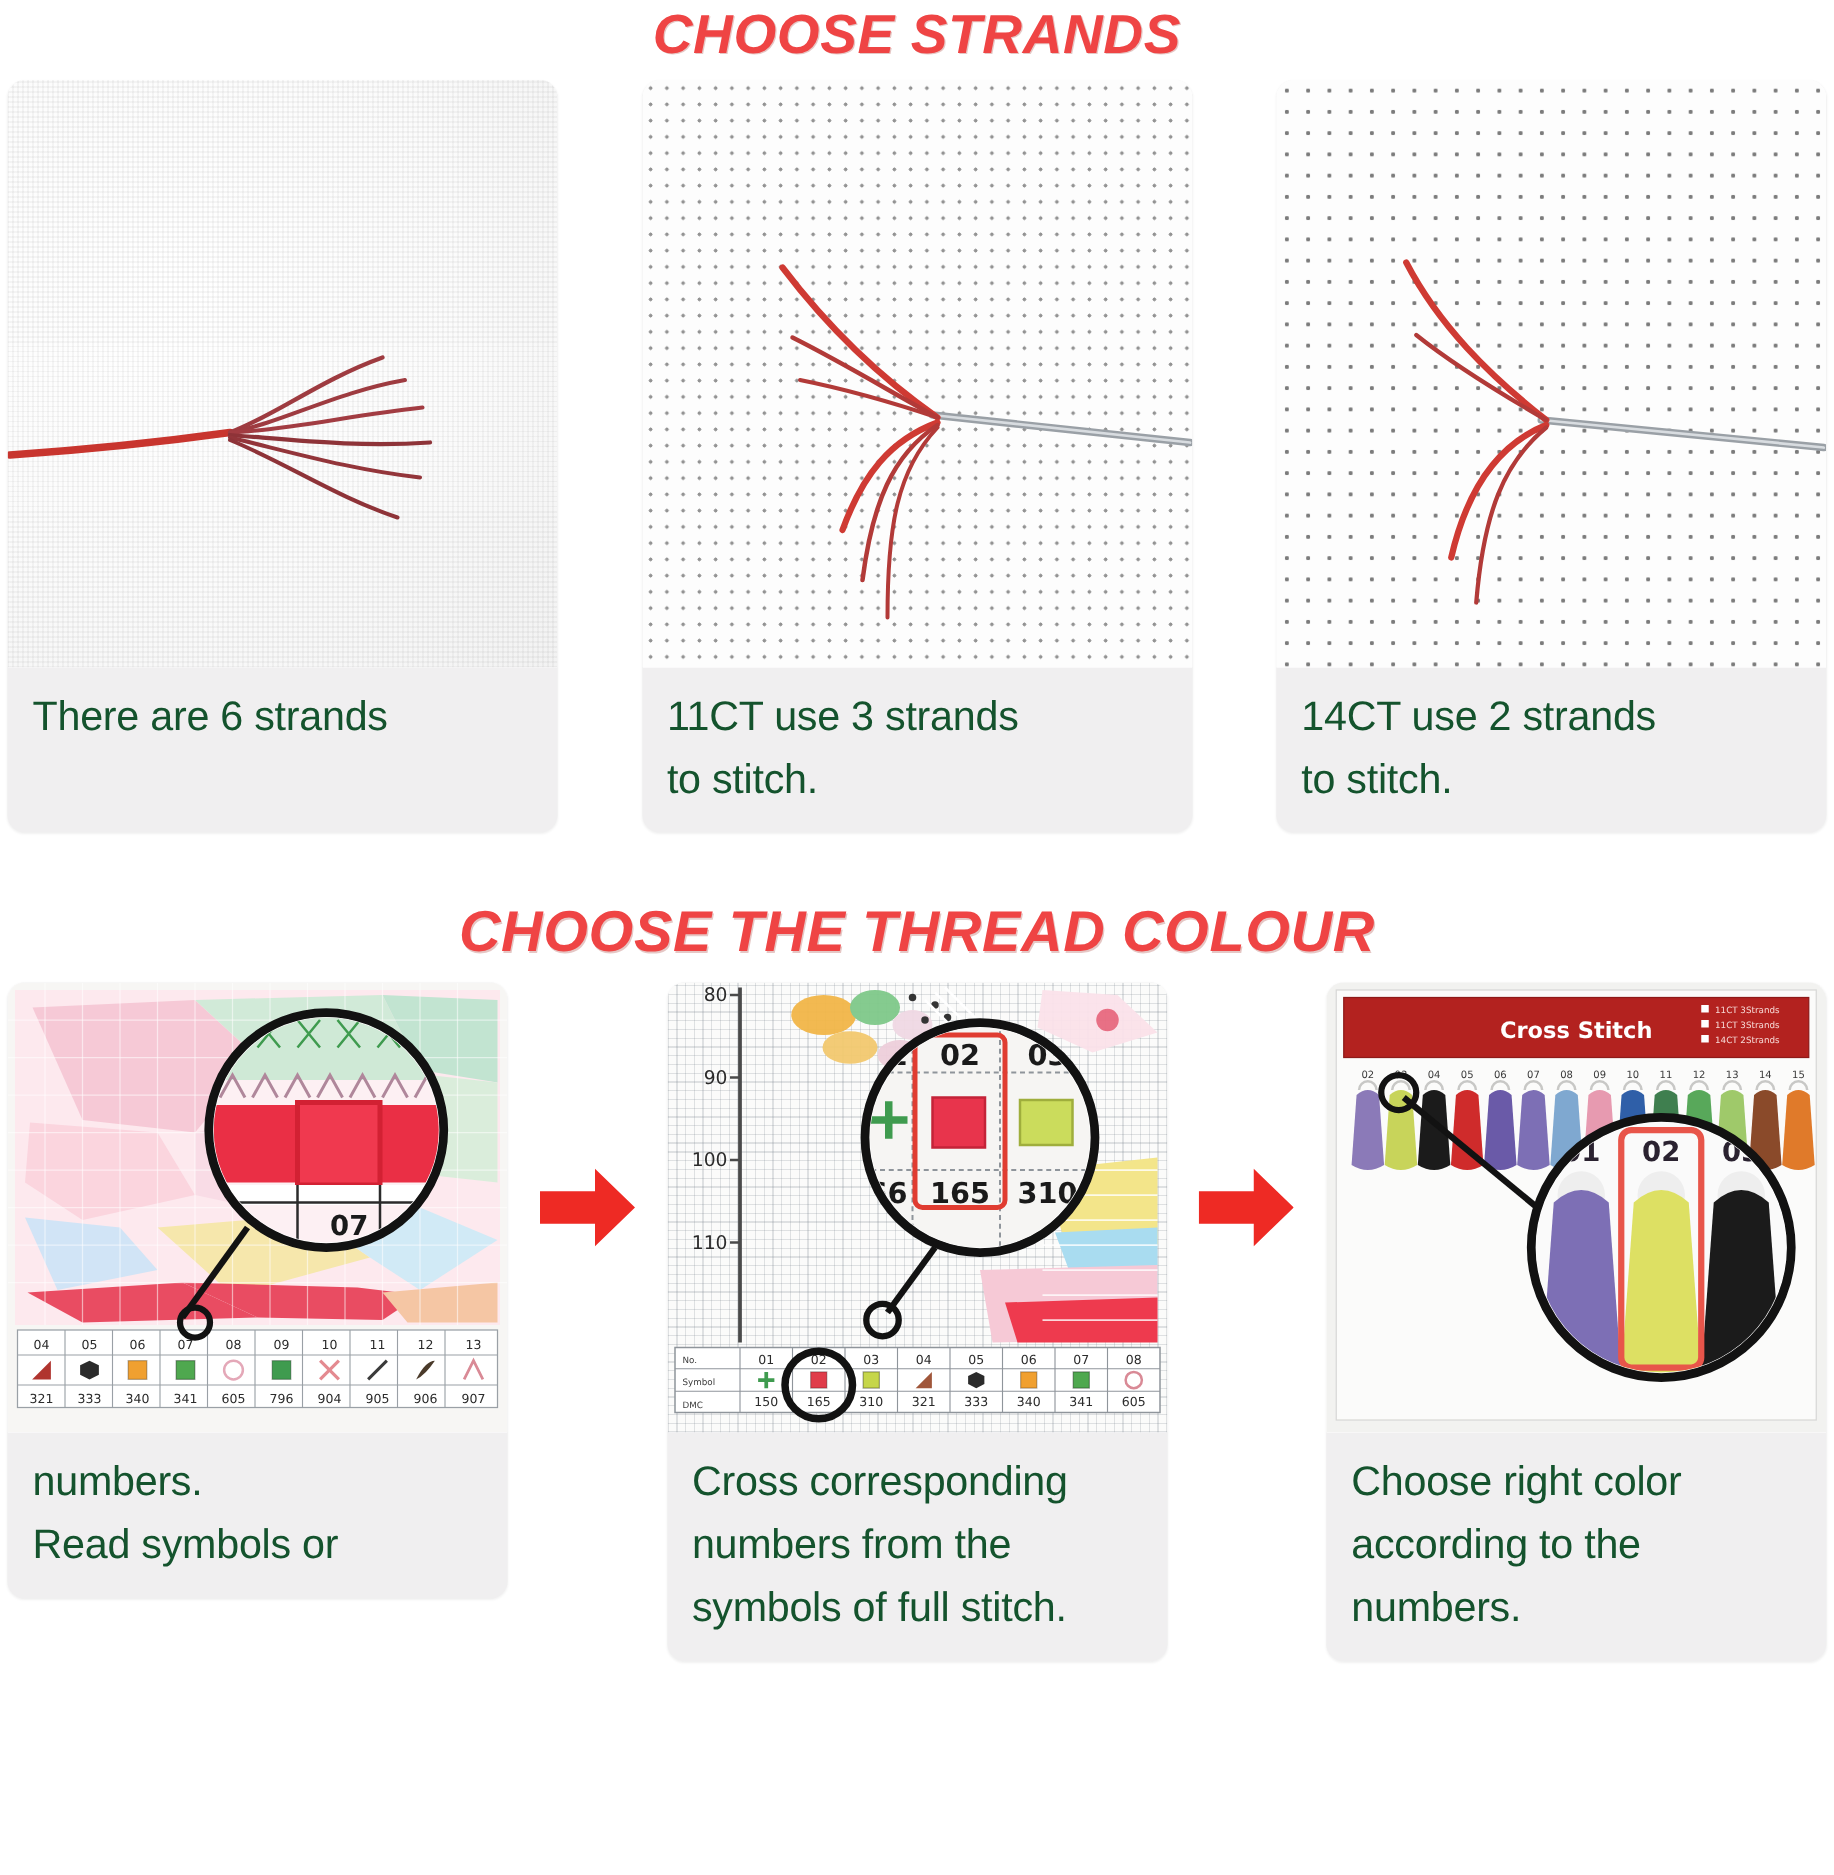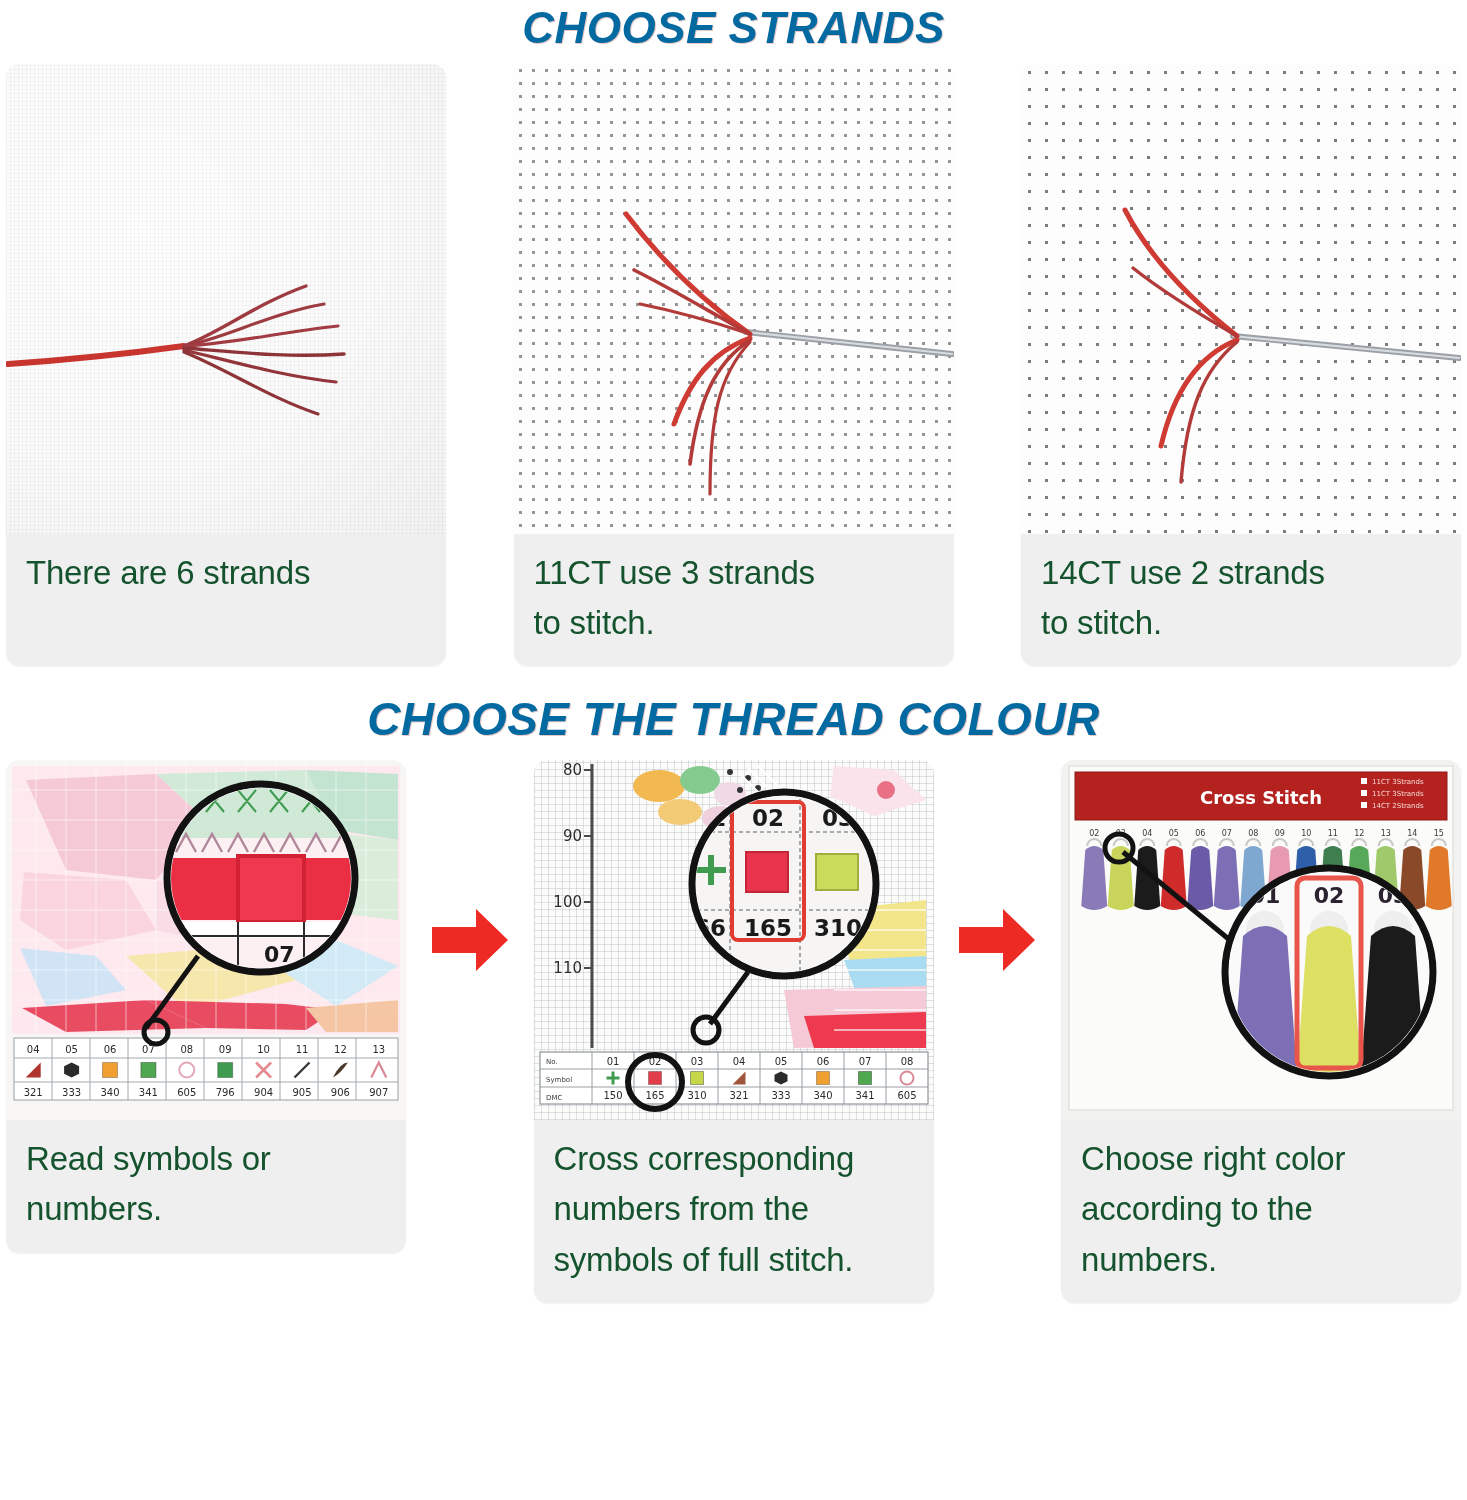--- a/index.html
+++ b/index.html
@@ -11,21 +11,21 @@
     overflow:hidden;
     position:relative;
   }
   .page{position:relative;width:1467px;height:1500px;}
 
   
   .heading{
     text-align:center;
     font-weight:bold;
     font-style:italic;
-    color:#0369a1;
+    color:#ef4444;
     letter-spacing:0.5px;
     line-height:1;
     text-shadow:1px 1px 0 rgba(150,30,22,0.25);
   }
   #heading-strands{font-size:44px;padding-top:6px;}
   #heading-colour{font-size:46px;padding-top:6px;}
 
   
   .row{display:flex;justify-content:space-between;padding:0 6px;box-sizing:border-box;}
   .card{
@@ -166,21 +166,21 @@
           </g>
         </svg>
       </div>
       <div class="caption">
         <div>14CT use 2 strands</div>
         <div>to stitch.</div>
       </div>
     </div>
   </div>
 
-  <div id="heading-colour" class="heading" style="margin-top:24px;">CHOOSE THE THREAD COLOUR</div>
+  <div id="heading-colour" class="heading" style="margin-top:50px;">CHOOSE THE THREAD COLOUR</div>
 
   <div class="row row2" style="margin-top:18px;">
 
     <div class="card">
       <div class="photo">
         <svg class="svg-abs" viewBox="0 0 400 360" preserveAspectRatio="none">
           <rect x="0" y="0" width="400" height="360" fill="#f7f6f4"></rect>
 
           <g opacity="0.95">
             <rect x="6" y="6" width="388" height="268" fill="#fde8ee"></rect>
@@ -303,22 +303,22 @@
               <text x="180.79999999999998" y="336">605</text>
               <text x="219.2" y="336">796</text>
               <text x="257.59999999999997" y="336">904</text>
               <text x="296" y="336">905</text>
               <text x="334.4" y="336">906</text>
               <text x="372.79999999999995" y="336">907</text>
             </g>
         </svg>
       </div>
       <div class="caption">
+        <div>numbers.</div>
         <div>Read symbols or</div>
-        <div>numbers.</div>
       </div>
     </div>
 
     <div class="arrow-wrap">
       <svg class="arrow" viewBox="0 0 76 66">
         <path d="M0 20 H44 V2 L76 33 L44 64 V46 H0 Z" fill="#ee2a24"></path>
       </svg>
     </div>
 
     <div class="card">

